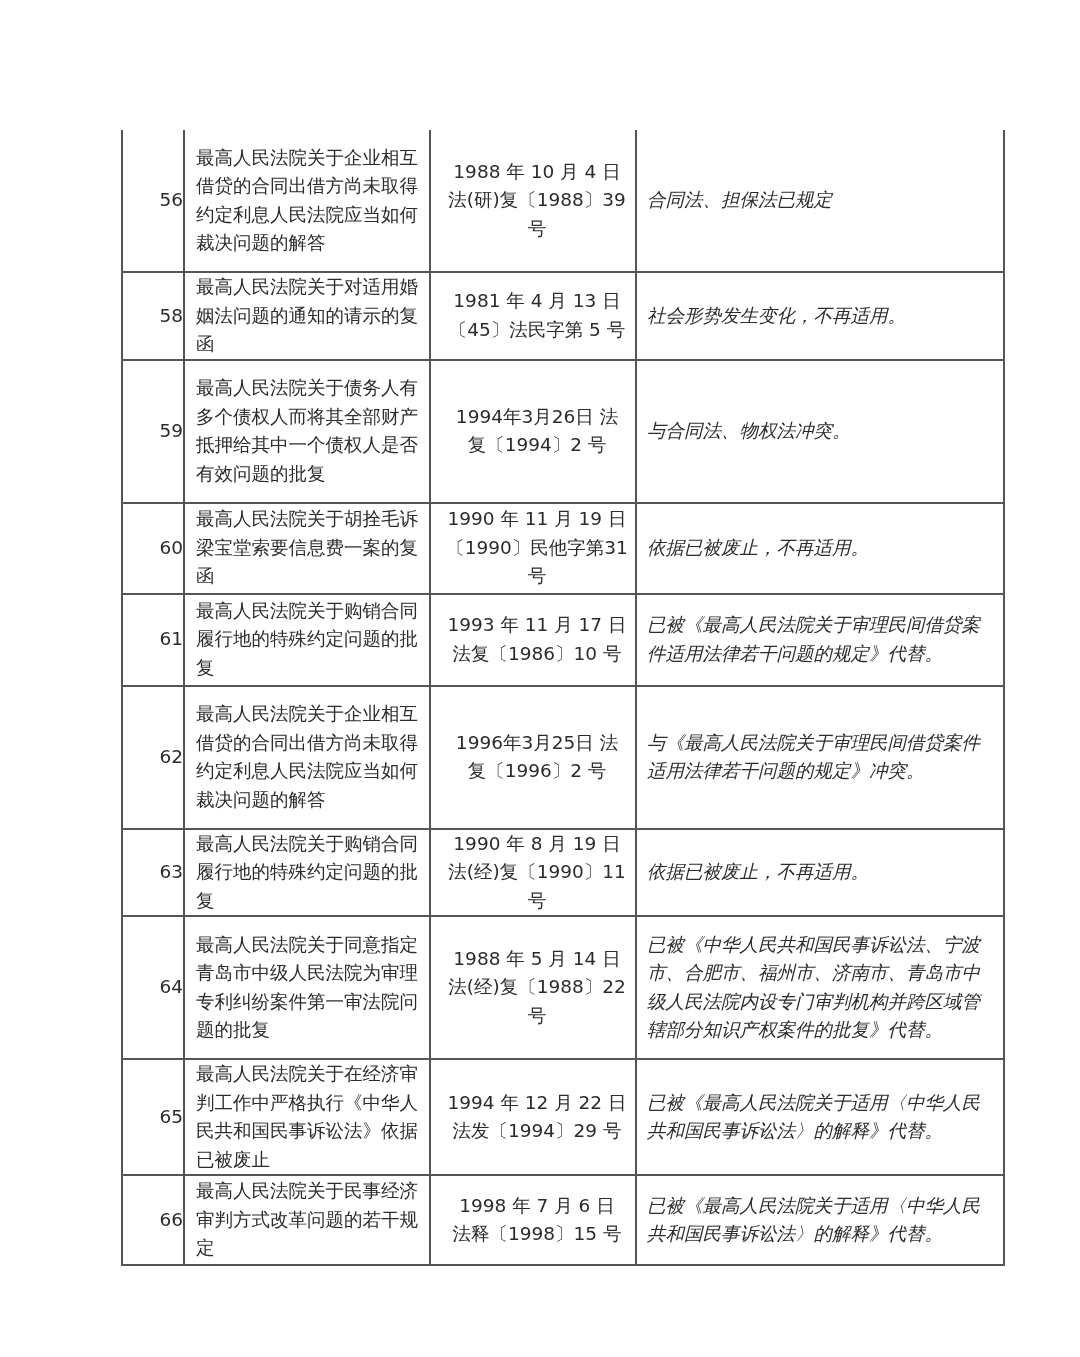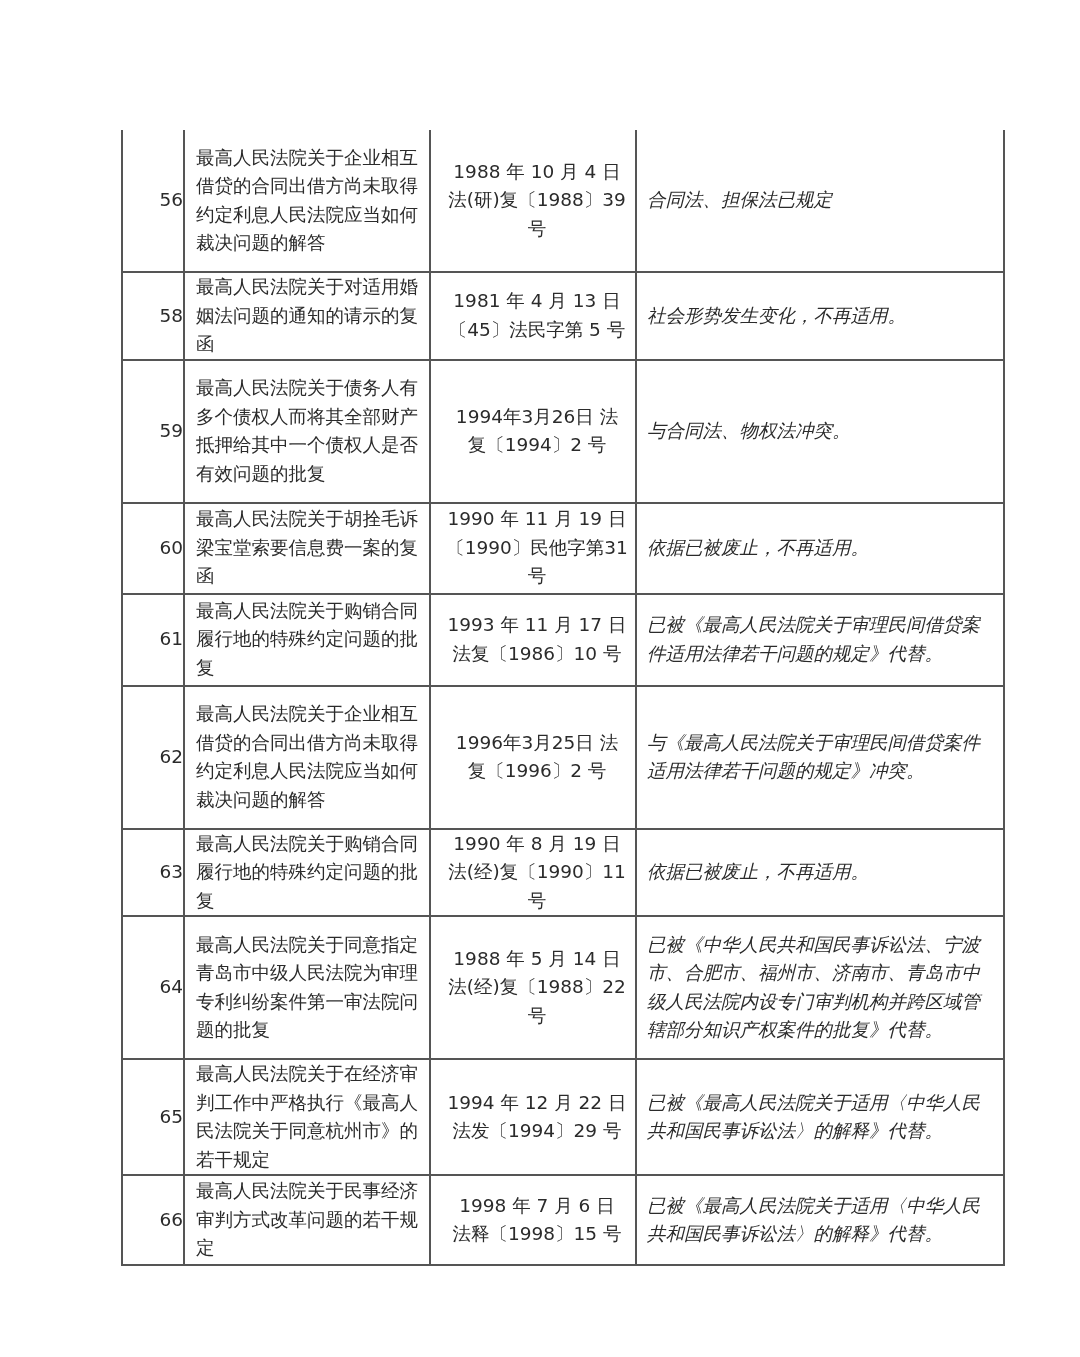--- a/index.html
+++ b/index.html
@@ -100,21 +100,21 @@
         <td class="c-no">64</td>
         <td class="c-title">最高人民法院关于同意指定青岛市中级人民法院为审理专利纠纷案件第一审法院问题的批复</td>
         <td class="c-doc">
           <span class="doc-line">1988 年 5 月 14 日</span>
           <span class="doc-line">法(经)复〔1988〕22 号</span>
         </td>
         <td class="c-reason">已被《中华人民共和国民事诉讼法、宁波市、合肥市、福州市、济南市、青岛市中级人民法院内设专门审判机构并跨区域管辖部分知识产权案件的批复》代替。</td>
       </tr>
       <tr style="height:114px;">
         <td class="c-no">65</td>
-        <td class="c-title">最高人民法院关于在经济审判工作中严格执行《最高人民法院关于同意杭州市》的若干规定</td>
+        <td class="c-title">最高人民法院关于在经济审判工作中严格执行《中华人民共和国民事诉讼法》依据已被废止</td>
         <td class="c-doc">
           <span class="doc-line">1994 年 12 月 22 日</span>
           <span class="doc-line">法发〔1994〕29 号</span>
         </td>
         <td class="c-reason">已被《最高人民法院关于适用〈中华人民共和国民事诉讼法〉的解释》代替。</td>
       </tr>
       <tr style="height:90px;">
         <td class="c-no">66</td>
         <td class="c-title">最高人民法院关于民事经济审判方式改革问题的若干规定</td>
         <td class="c-doc">

